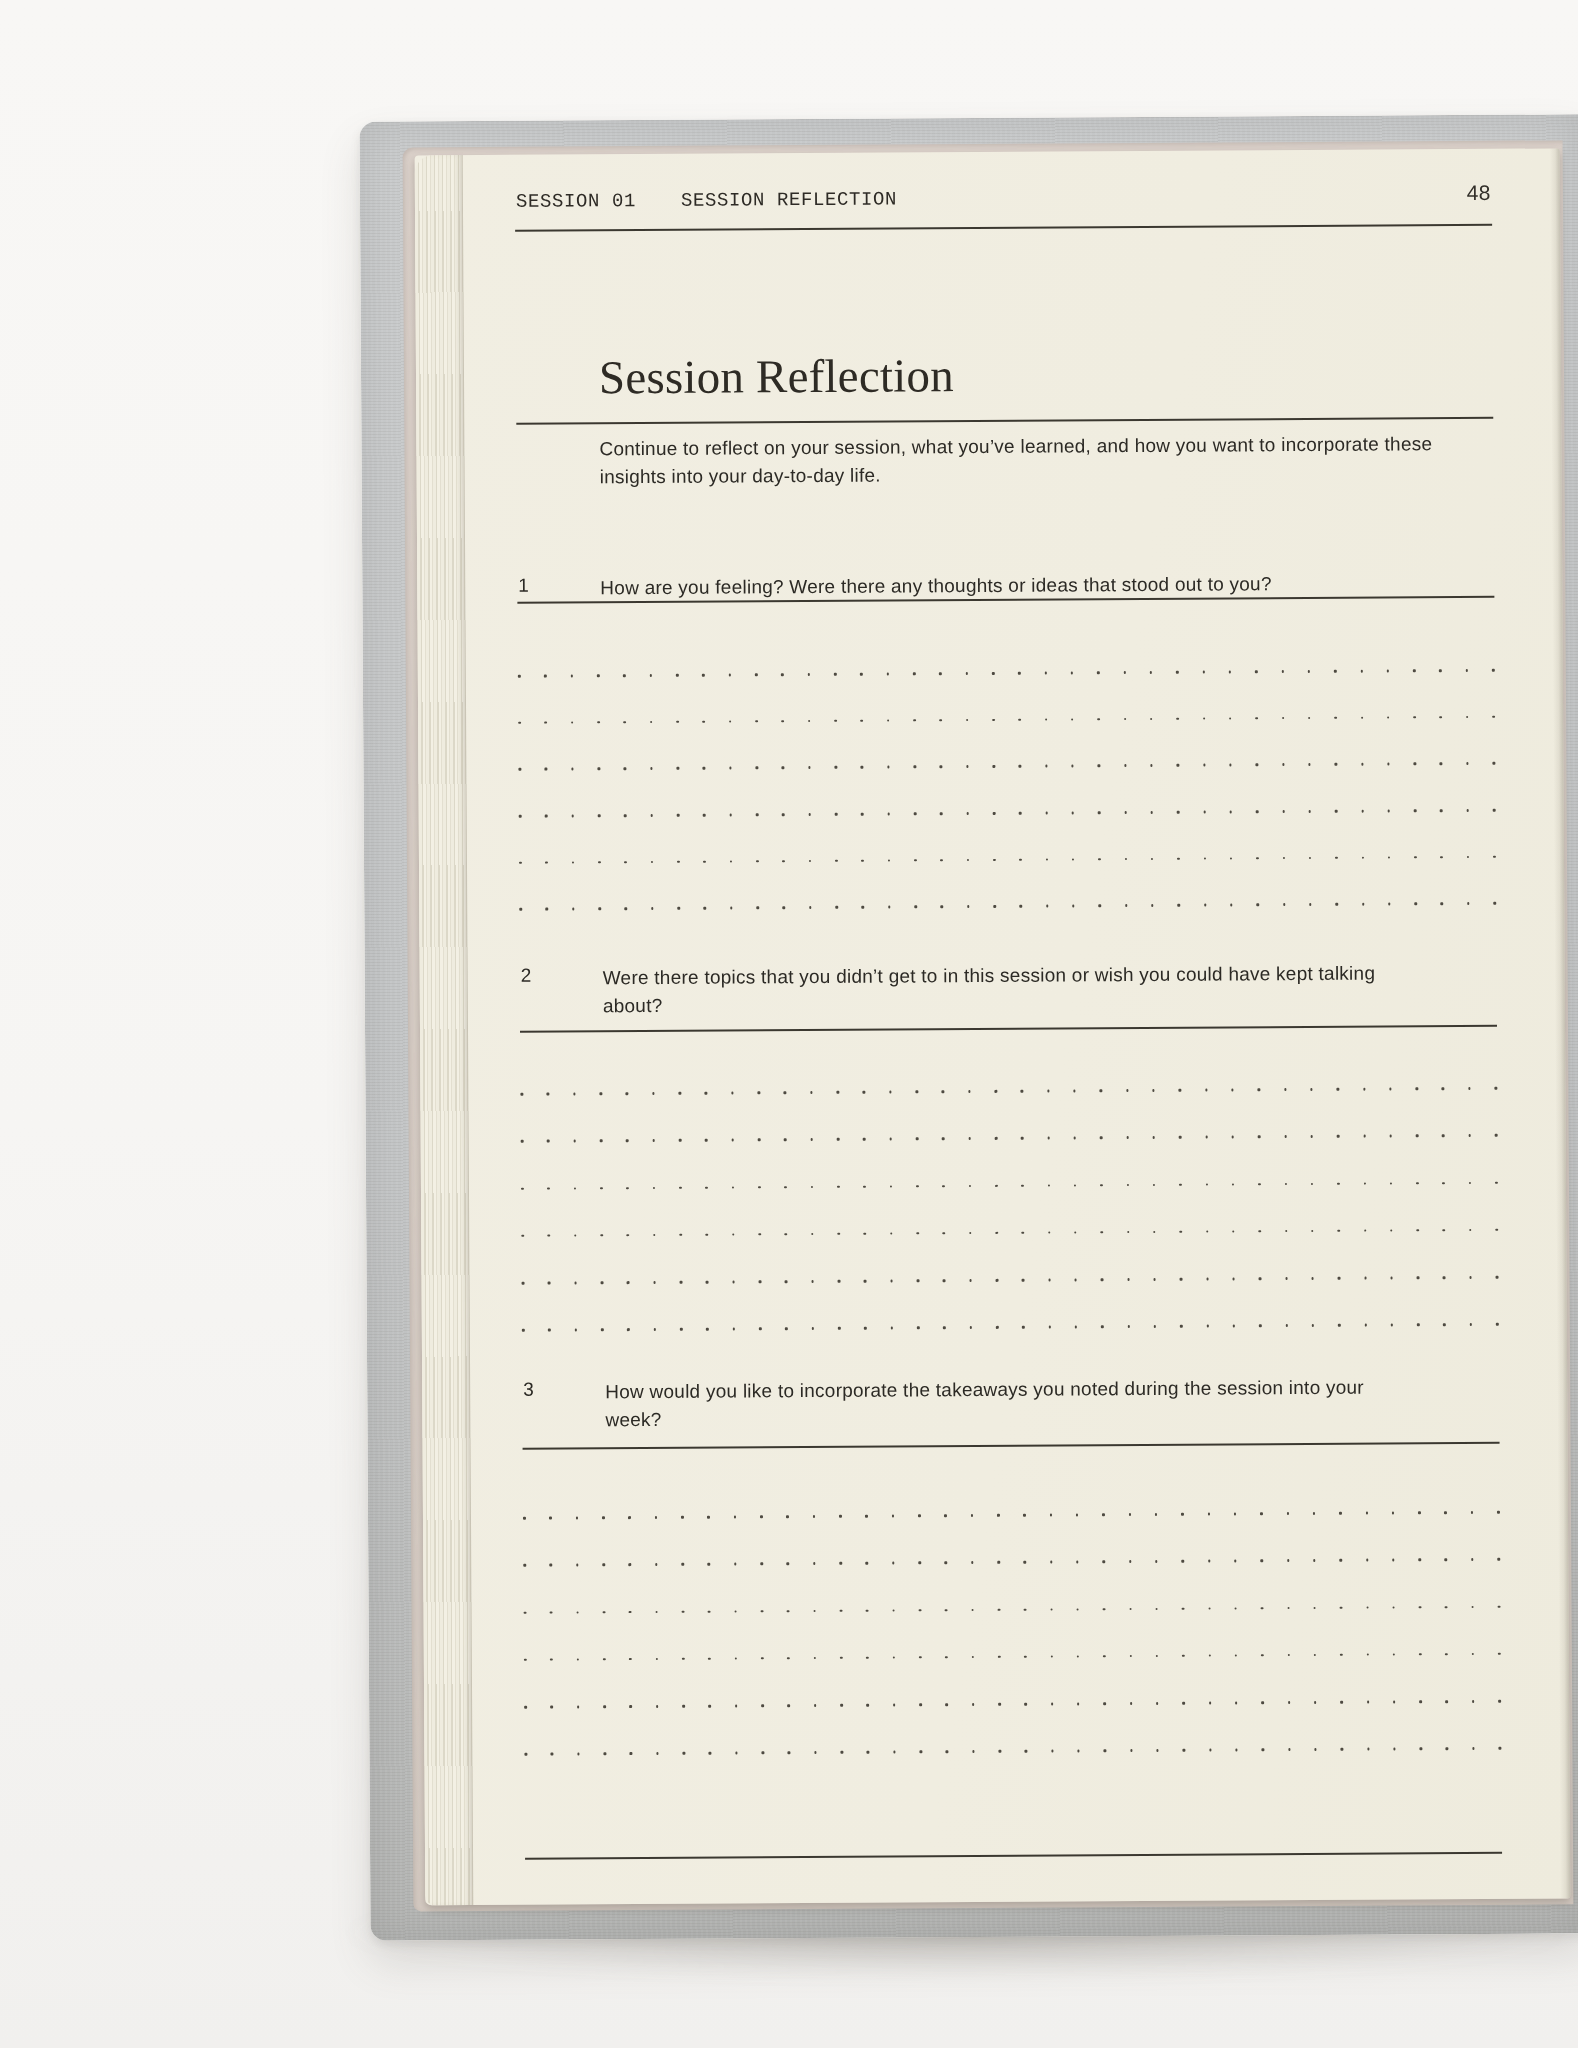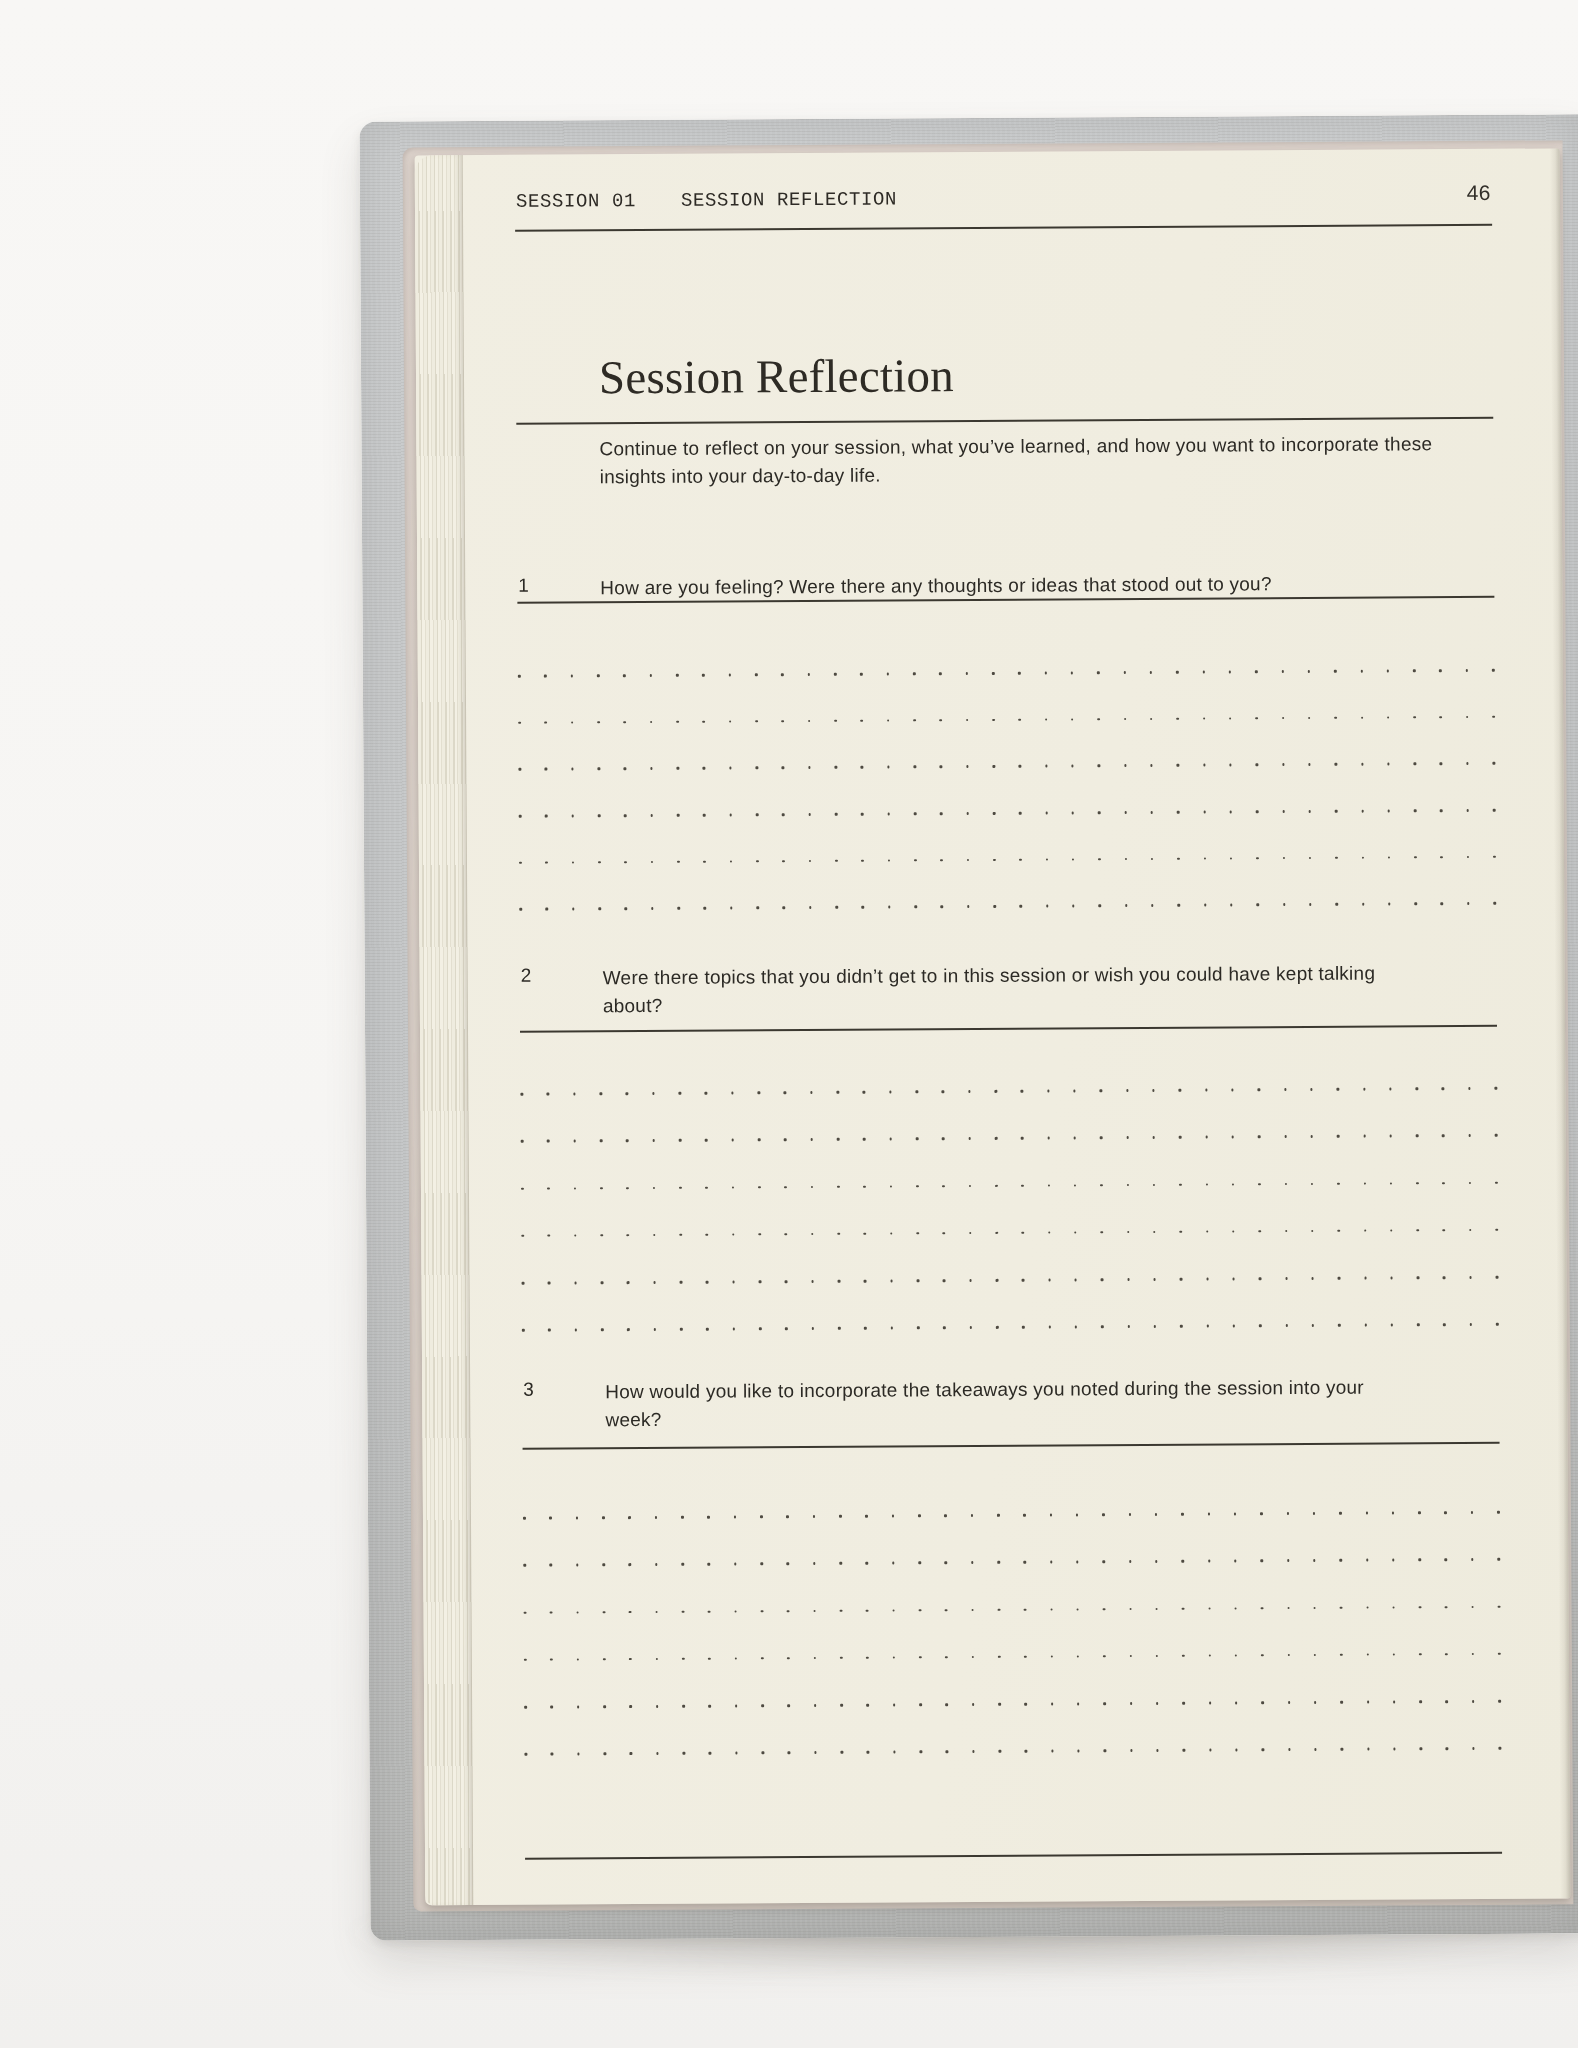--- a/index.html
+++ b/index.html
@@ -85,21 +85,21 @@
 
 <div class="book">
   <div class="endpaper"></div>
 
   <div class="page">
     <div class="stack-edges"></div>
 
     <div class="header-row">
       <span class="session">SESSION 01</span>
       <span class="section">SESSION REFLECTION</span>
-      <span class="pagenum">46</span>
+      <span class="pagenum">48</span>
     </div>
     <div class="rule" id="header-rule"></div>
 
     <div class="title">Session Reflection</div>
     <div class="rule" id="title-rule"></div>
 
     <div class="intro">Continue to reflect on your session, what you’ve learned, and how you want to incorporate these insights into your day-to-day life.</div>
 
     <div class="q-number" id="q1-num">1</div>
     <div class="q-text" id="q1-text">How are you feeling? Were there any thoughts or ideas that stood out to you?</div>

